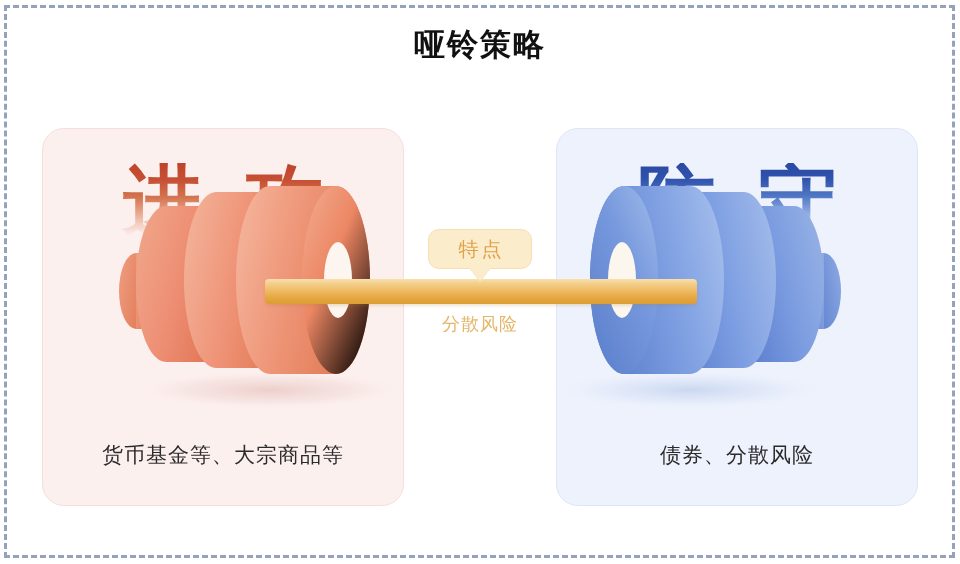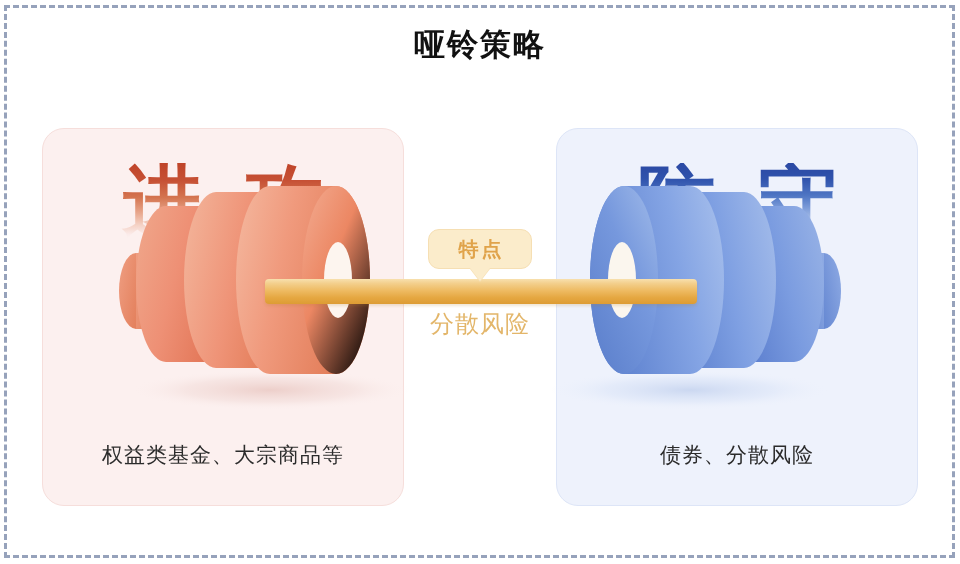--- a/index.html
+++ b/index.html
@@ -140,21 +140,21 @@
     width: 104px;
     height: 40px;
     box-sizing: border-box;
     border-radius: 11px;
     background: #fbeccb;
     border: 1.5px solid #f6dfb3;
     display: flex;
     align-items: center;
     justify-content: center;
     font-size: 20px;
-    font-weight: bold;
+    font-weight: normal;
     color: #e0a34a;
     letter-spacing: 3px;
     text-indent: 3px;
   }
   #badge-tail {
     position: absolute;
     left: 470px;
     top: 268px;
     width: 0;
     height: 0;
@@ -165,38 +165,38 @@
   }
 
   
   #center-notes {
     position: absolute;
     left: 280px;
     top: 311px;
     width: 400px;
     text-align: center;
     color: #e3b66a;
-    font-size: 24px;
+    font-size: 18px;
     line-height: 26px;
     letter-spacing: 1px;
   }
   #center-notes div { white-space: nowrap; }
 </style>
 </head>
 <body>
 
 <div id="canvas">
 
   <div id="dashed-frame"></div>
 
   <div id="page-title">哑铃策略</div>
 
   <div class="panel" id="panel-offense">
     <div class="big-word" id="word-offense">进攻</div>
-    <div class="panel-caption">权益类基金、大宗商品等</div>
+    <div class="panel-caption">货币基金等、大宗商品等</div>
   </div>
 
   <div class="panel" id="panel-defense">
     <div class="big-word" id="word-defense">防守</div>
     <div class="panel-caption">债券、分散风险</div>
   </div>
 
   <svg class="dumbbell" id="dumbbell-left" viewBox="0 0 420 260">
     <defs>
       <linearGradient id="lp1" x1="0" y1="0" x2="1" y2="0.35">

